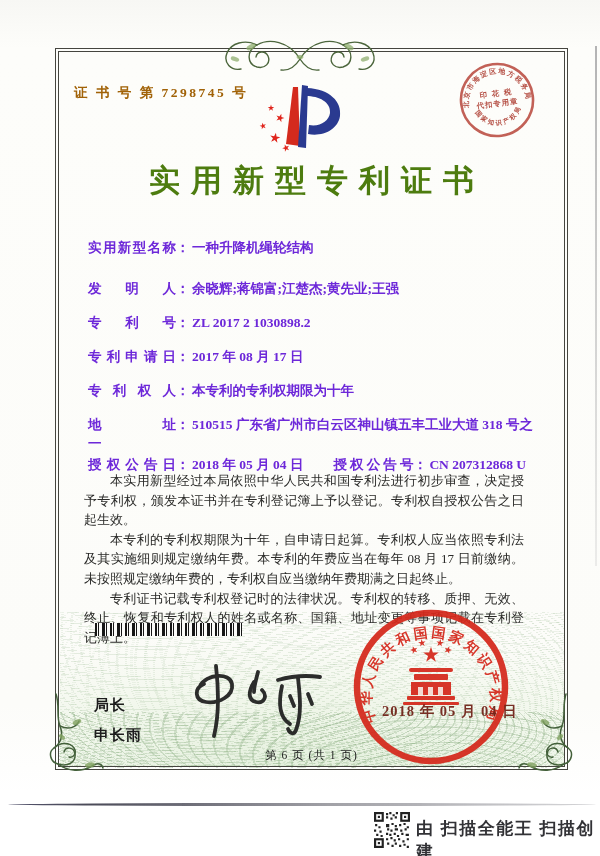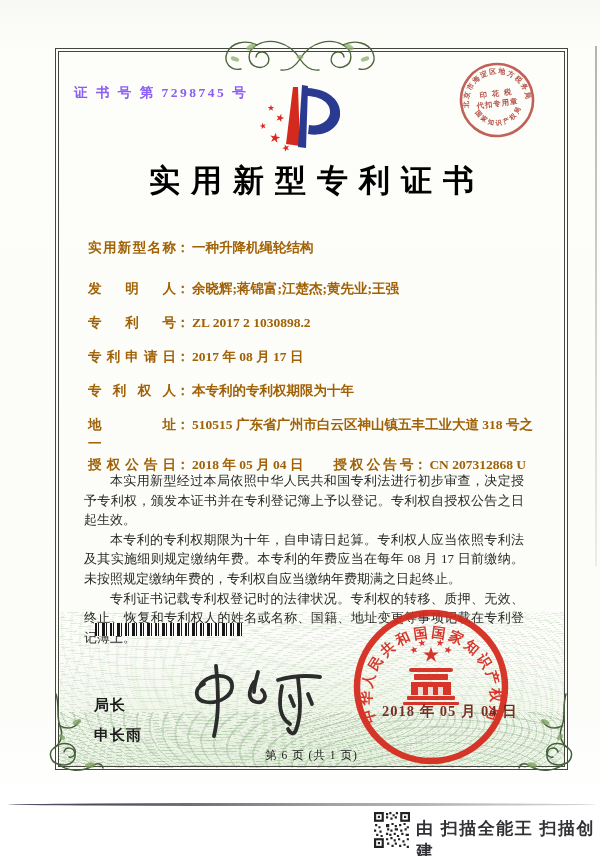--- a/index.html
+++ b/index.html
@@ -22,25 +22,25 @@
   .guilloche{position:absolute;left:60px;top:612px;width:504px;height:154px;opacity:.55;
     background-image:
       repeating-radial-gradient(95% 70% at 18% 135%,rgba(104,152,94,.28) 0 1px,transparent 1px 7px),
       repeating-radial-gradient(95% 70% at 82% 135%,rgba(104,152,94,.22) 0 1px,transparent 1px 8px),
       repeating-radial-gradient(130% 90% at 50% -45%,rgba(104,152,94,.16) 0 1px,transparent 1px 9px);}
   .band{position:absolute;left:59px;top:712px;width:506px;height:56px;opacity:.8;
     background-image:
       repeating-radial-gradient(120% 160% at 30% -60%,rgba(96,142,86,.30) 0 1px,transparent 1px 5px),
       repeating-radial-gradient(120% 160% at 75% 170%,rgba(96,142,86,.26) 0 1px,transparent 1px 6px);}
   
-  .cert-no{position:absolute;left:74px;top:84px;font-size:13.5px;letter-spacing:2.5px;font-weight:600;color:#8b5cf6;}
+  .cert-no{position:absolute;left:74px;top:84px;font-size:13.5px;letter-spacing:2.5px;font-weight:600;color:#a16207;}
   .logo{position:absolute;left:256px;top:84px;}
   .title{position:absolute;left:55px;top:160px;width:513px;text-align:center;
-    font-size:31px;font-weight:700;letter-spacing:11px;text-indent:11px;color:#000000;}
-  .fields{position:absolute;left:88px;top:238px;width:446px;font-size:13.5px;color:#a16207;}
+    font-size:31px;font-weight:700;letter-spacing:11px;text-indent:11px;color:#4d7c0f;}
+  .fields{position:absolute;left:88px;top:238px;width:446px;font-size:13.5px;color:#6d28d9;}
   .f-row{display:flex;line-height:20px;margin-bottom:14px;white-space:nowrap;font-weight:600;}
   .f-row.gap-lg{margin-bottom:21px;}
   .f-label{display:inline-block;width:88px;text-align:justify;text-align-last:justify;flex:0 0 88px;}
   .f-colon{display:inline-block;width:16px;flex:0 0 16px;}
   .f-value{font-weight:600;}
   .f-row.addr{display:block;white-space:normal;margin-bottom:2px;line-height:19px;}
   .f-row.addr .f-label{vertical-align:top;}
   .f-row.grant{margin-bottom:0;font-family:Liberation Serif, serif;}
   .grant-right{margin-left:30px;display:flex;align-items:center;}
   .grant-right .f-label{width:80px;flex:0 0 80px;}

